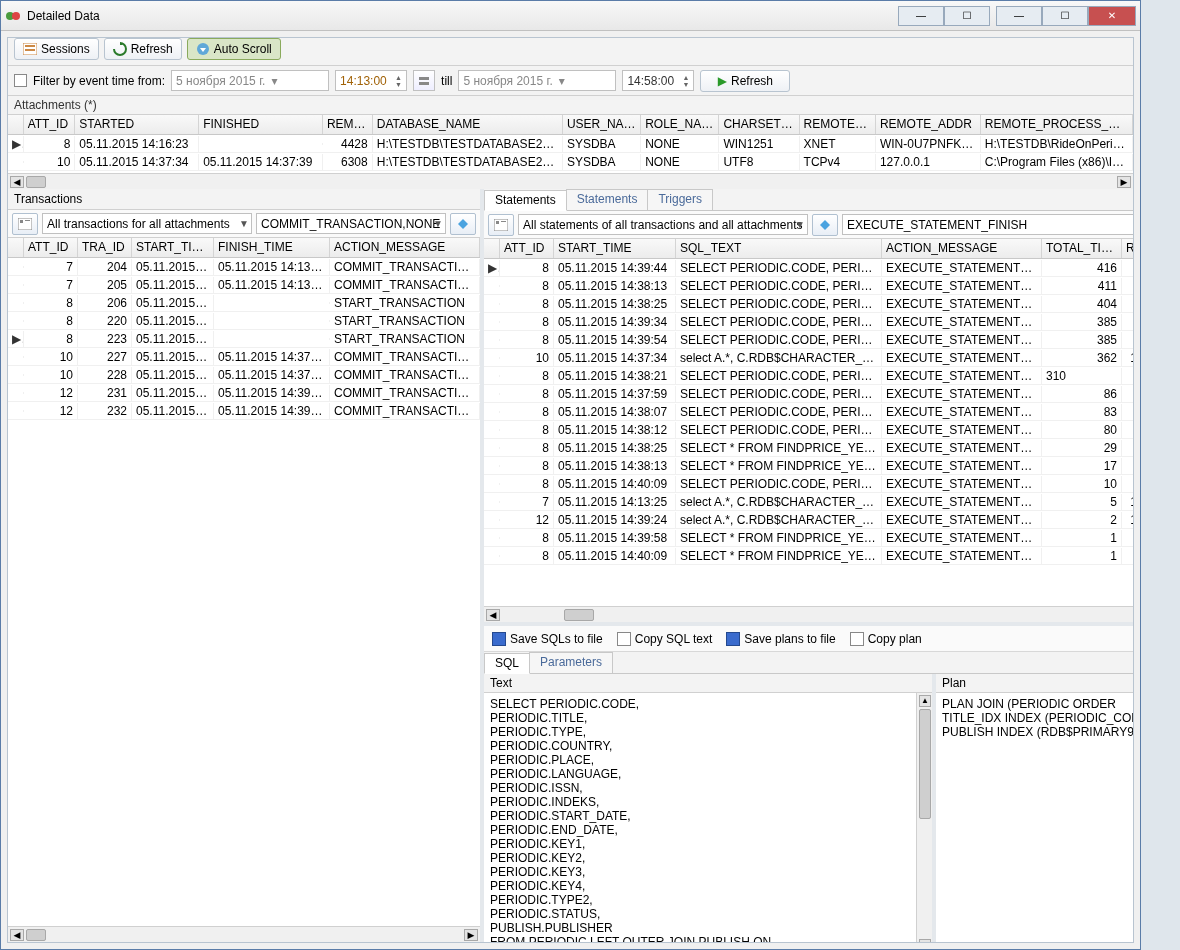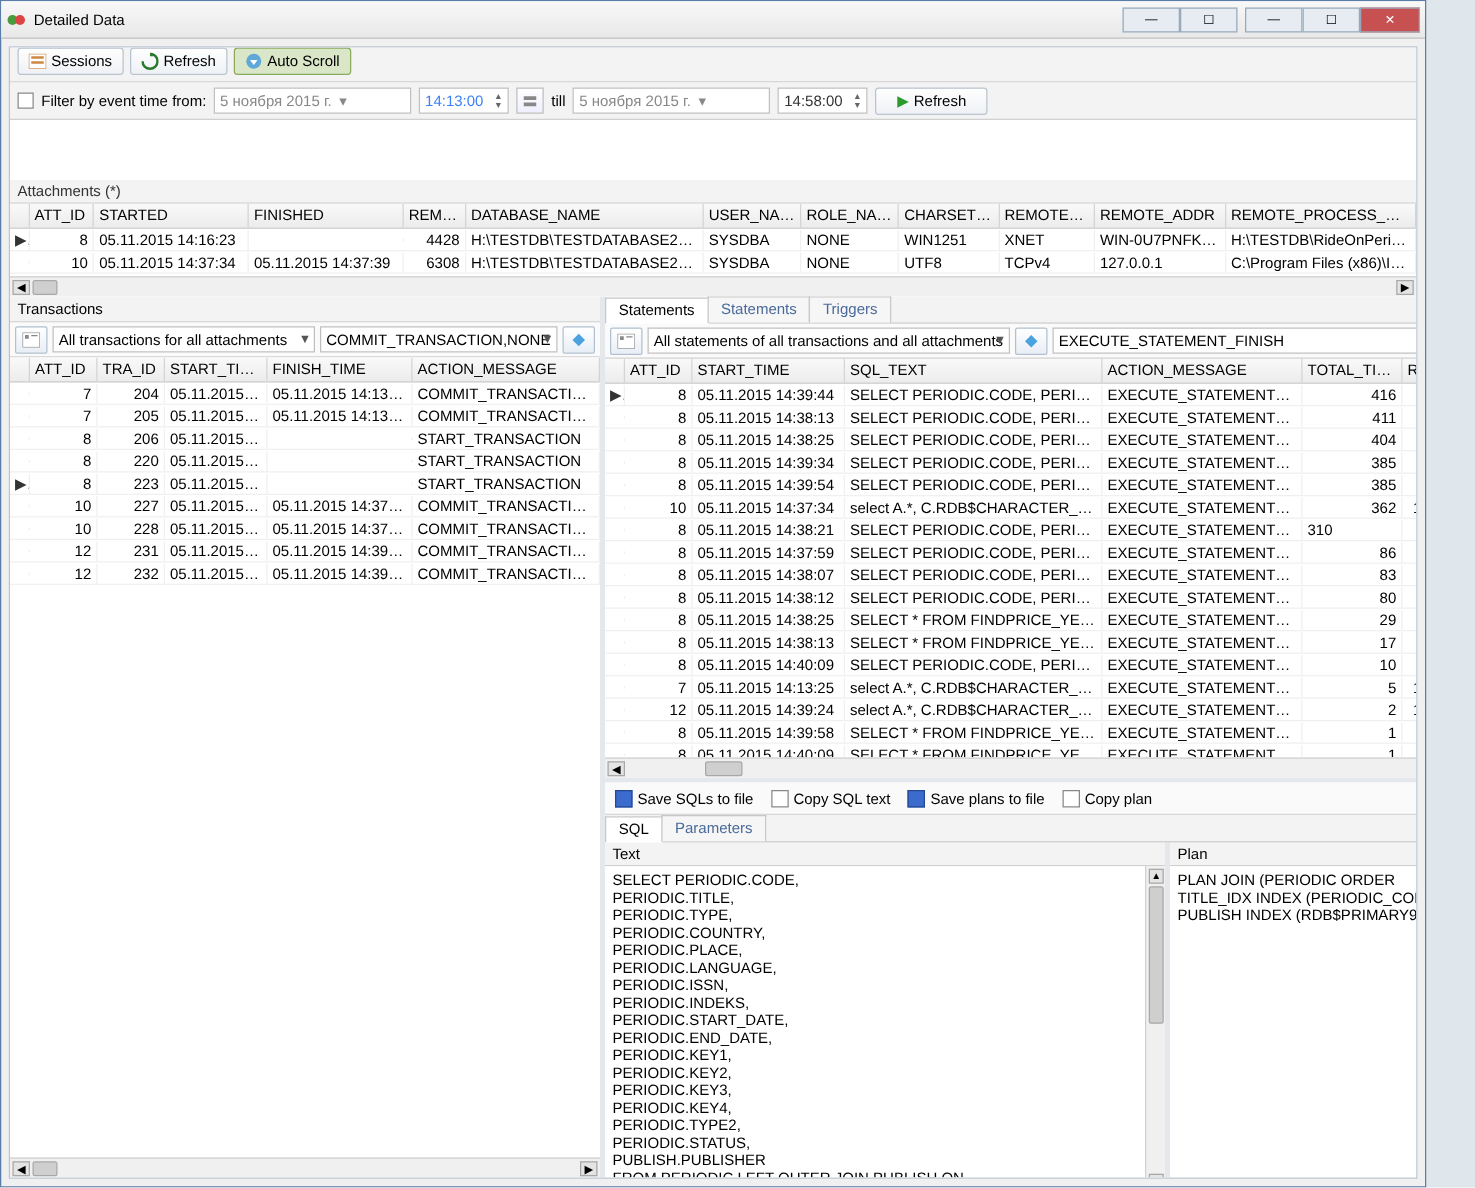--- a/index.html
+++ b/index.html
@@ -72,21 +72,21 @@
   display: flex;
   align-items: center;
   padding: 0 6px;
   gap: 6px;
 }
 .checkbox { width:13px; height:13px; border:1px solid #888; background:#fff; }
 .dateinput { height: 21px; border:1px solid #c0c0c0; background:#fff; padding:0 4px; display:flex; align-items:center; color:#888; font-size:12px; }
 .dateinput .cal { margin-left:6px; color:#888; }
 .spin { width:72px; }
 .smallsq { width:22px; height:21px; border:1px solid #c0c0c0; background:linear-gradient(#fff,#eef); display:flex;align-items:center;justify-content:center; }
-.sectionlabel { padding:2px 6px; color:#333; background:#f3f3f3; border-bottom:1px solid #d0d0d0;margin-top:48px; }
+.sectionlabel { padding:2px 6px; color:#333; background:#f3f3f3; border-bottom:1px solid #d0d0d0; }
 .grid {
   font-size: 12px;
   background:#fff;
   overflow:hidden;
 }
 .ghead { display:flex; background:linear-gradient(#f9f9f9,#ececec); border-bottom:1px solid #c8c8c8; height:20px; }
 .gh { border-right:1px solid #d4d4d4; padding:2px 4px; overflow:hidden; white-space:nowrap; text-overflow:ellipsis; }
 .grow { display:flex; height:18px; align-items:center; border-bottom:1px solid #f0f0f0;}
 .gc { border-right:1px solid #f0f0f0; padding:1px 4px; overflow:hidden; white-space:nowrap; text-overflow:ellipsis; }
 .rowmark { width:16px; text-align:center; color:#333; }
@@ -179,21 +179,21 @@
     </div>
 
     <div class="filterbar">
       <div class="checkbox"></div>
       <span>Filter by event time from:</span>
       <div class="dateinput" style="width:158px">
         <span>5  ноября  2015 г.</span>
           <span class="cal">▾</span>
       </div>
       <div class="dateinput spin">
-        <span style="color:#3b82f6">14:13:00</span>
+        <span style="color:#a16207">14:13:00</span>
         <span style="margin-left:auto;display:flex;flex-direction:column;font-size:7px;line-height:7px;color:#666">
             <span>▲</span>
             <span>▼</span>
           </span>
       </div>
       <div class="smallsq">
         <svg width="12" height="10">
             <rect x="1" y="1" width="10" height="3" fill="#888"></rect>
             <rect x="1" y="6" width="10" height="3" fill="#888"></rect>
           </svg>

